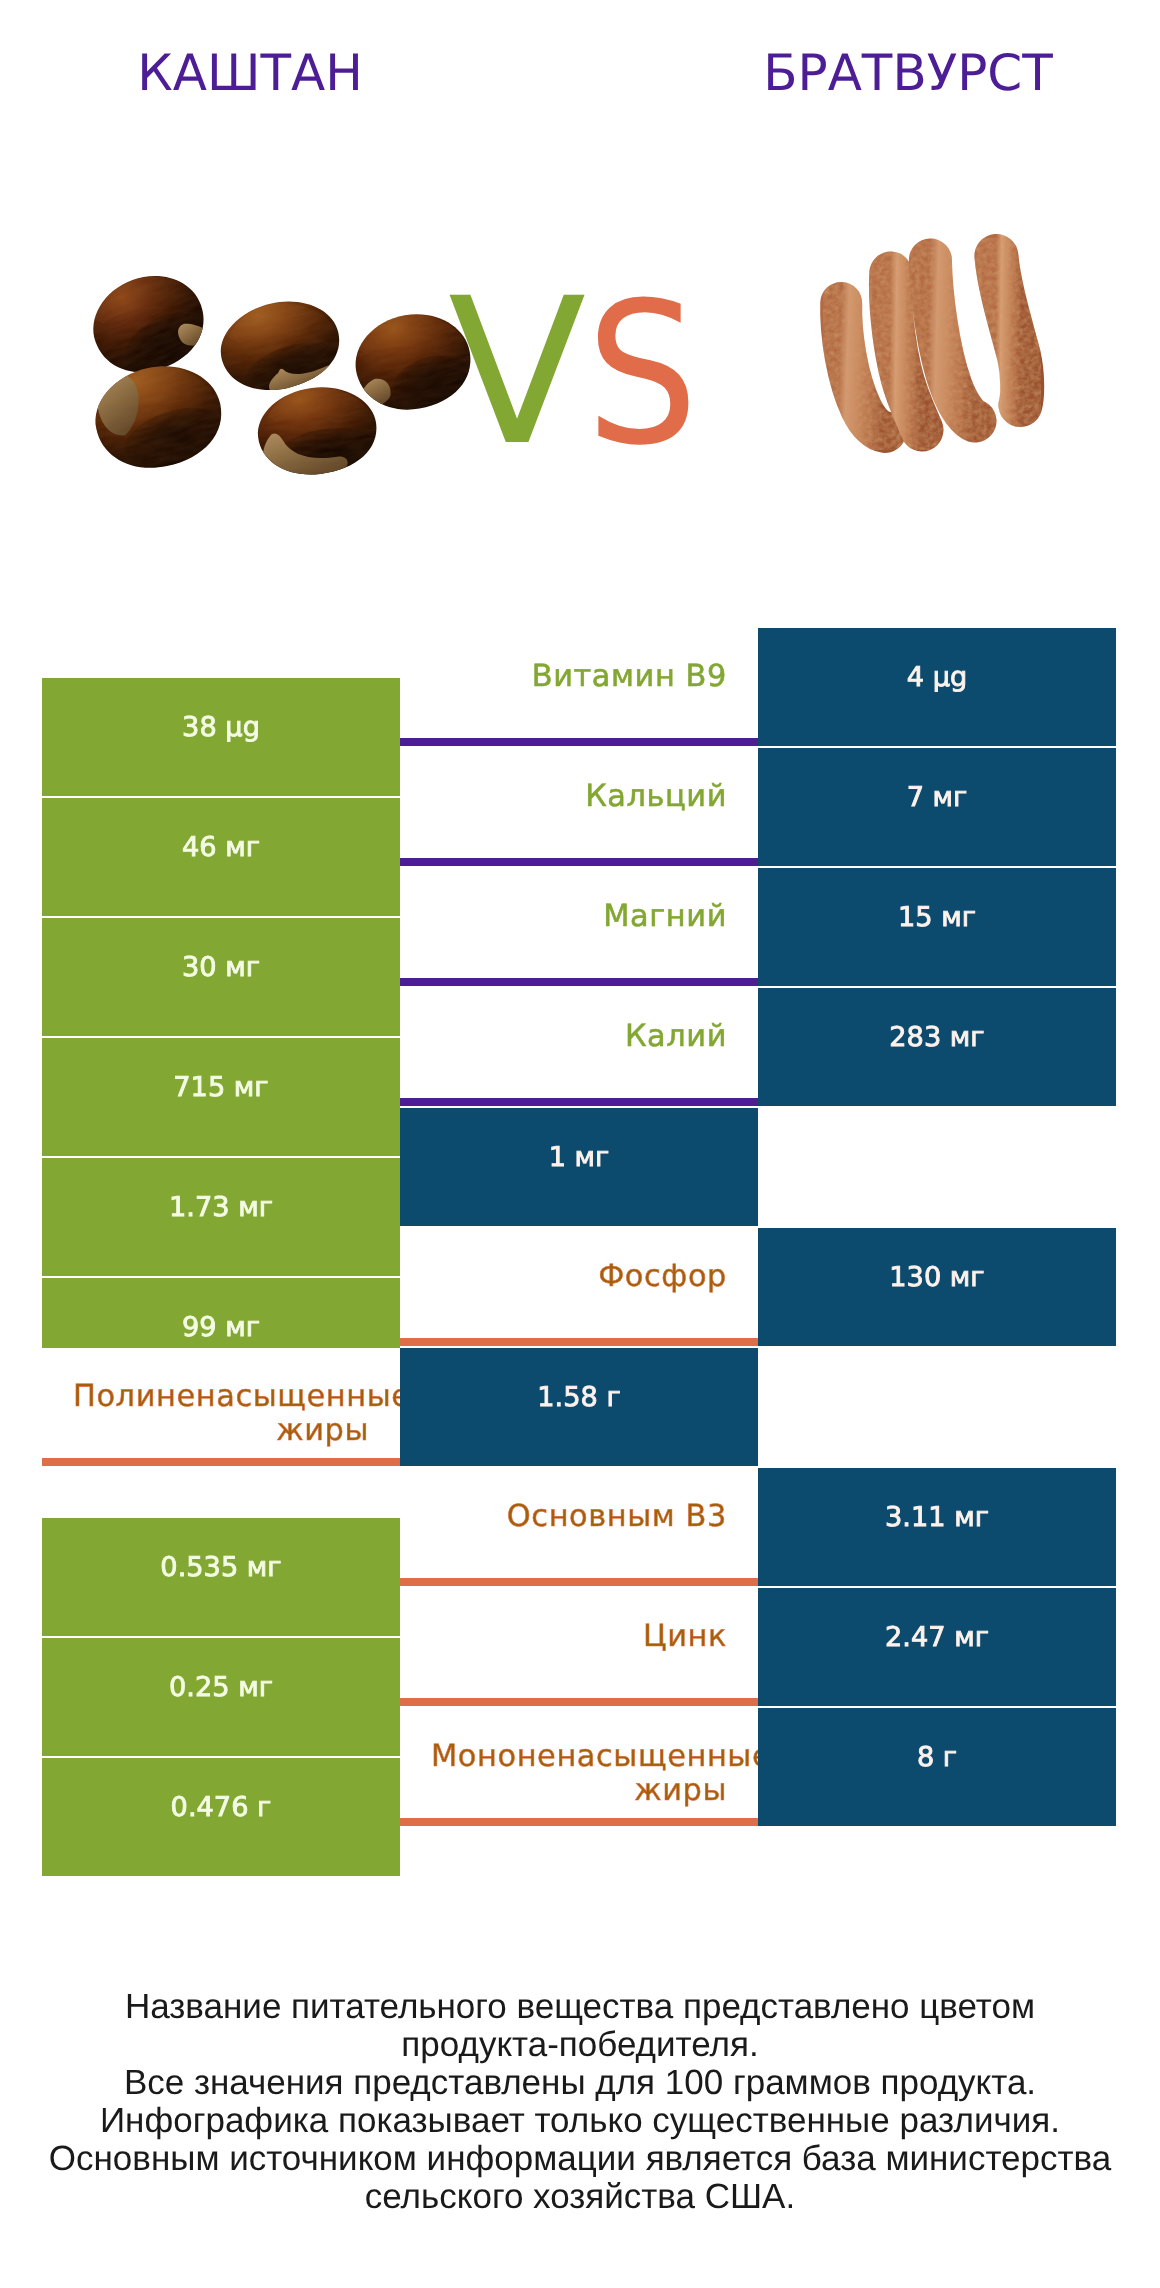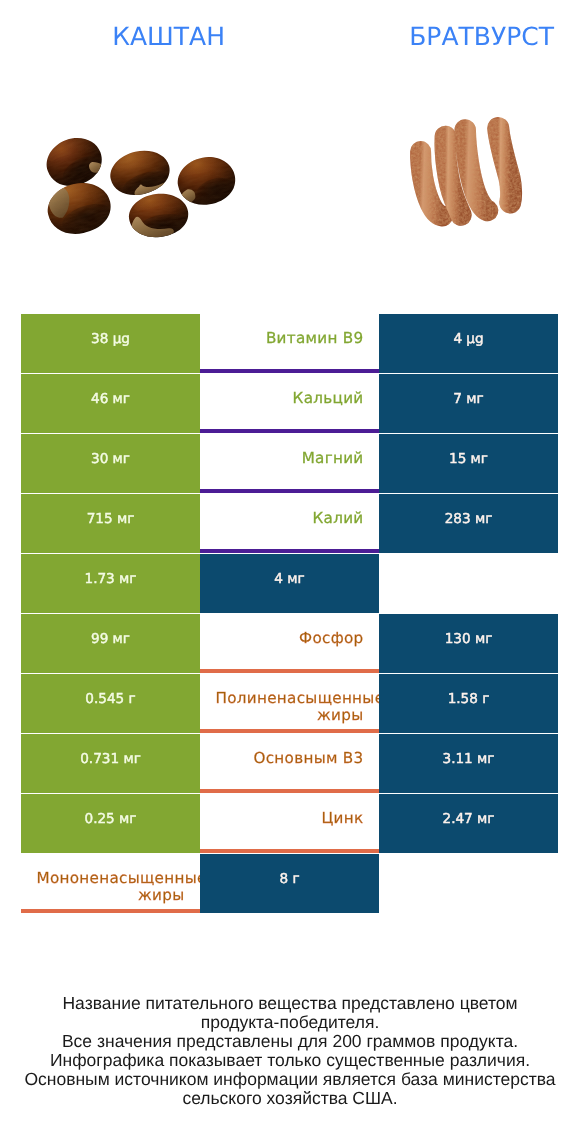--- a/index.html
+++ b/index.html
@@ -8,23 +8,23 @@
     width:580px;height:1144px;background:#fff;overflow:hidden;
     font-family:"Liberation Sans", sans-serif;
     -webkit-font-smoothing:antialiased;
     text-rendering:geometricPrecision;
   }
   .page{position:relative;width:580px;height:1144px;}
 
   
   .title{
     position:absolute;top:23px;font-family:"DejaVu Sans",sans-serif;
-    font-size:25px;font-weight:400;color:#3b82f6;
+    font-size:25px;font-weight:400;color:#4c1d95;
     text-transform:uppercase;
-    white-space:nowrap;line-height:28px;text-align:right;
+    white-space:nowrap;line-height:28px;text-align:center;
   }
   #title-left{left:25px;width:200px;}
   #title-right{left:354px;width:200px;}
 
   
   .hero{position:absolute;}
   #hero-left{left:40px;top:125px;width:200px;height:120px;}
   #hero-right{left:408px;top:105px;width:120px;height:132px;}
 
   .vs{
@@ -38,21 +38,21 @@
   
   .table{position:absolute;left:21px;top:314px;width:537px;}
   .row{display:flex;height:59px;margin-bottom:1px;}
   .cell{
     box-sizing:border-box;width:179px;height:59px;
     display:flex;align-items:flex-start;justify-content:center;
     font-family:"DejaVu Sans", sans-serif;
     font-size:13.6px;font-weight:400;text-align:center;line-height:17px;
     padding-top:17px;overflow:hidden;
   }
-  .cell.left{background:#82a732;color:#f4fbe4;-webkit-text-stroke:0.45px #f4fbe4;}
+  .cell.left{background:#82a732;color:#f4fbe4;margin-top:25px;-webkit-text-stroke:0.45px #f4fbe4;}
   .cell.right{background:#0c4a6e;color:#fdf2ec;-webkit-text-stroke:0.45px #fdf2ec;}
   .cell.mid{background:#fff;border-bottom:4px solid #4c1d95;font-size:15.2px;padding-top:16px;font-weight:400;letter-spacing:0.3px;text-align:right;-webkit-text-stroke:0;}
   .cell.mid.winR{border-bottom-color:#e06c49;}
   .mid .lbl{color:#82a732;display:block;width:148px;flex:0 0 148px;-webkit-text-stroke:0.28px #82a732;}
   .mid.winR .lbl{color:#a16207;-webkit-text-stroke-color:#e06c49;}
 
   
   .footer{
     position:absolute;left:22px;top:974px;width:536px;text-align:center;
     font-size:17.5px;line-height:19px;color:#1a1a1a;font-weight:400;
@@ -205,20 +205,21 @@
         <g filter="url(#grain)" opacity="0.8">
           <path d="M12.6 46.5 C12.2 62 15.5 84 22.5 99 C26 106.5 30.5 110.5 34.5 111" fill="none" stroke="#000" stroke-width="21" stroke-linecap="round"></path>
           <path d="M37.4 31.5 C36.5 48 39.5 76 46 93 C49.5 102.5 52 107.5 53 110" fill="none" stroke="#000" stroke-width="21.5" stroke-linecap="round"></path>
           <path d="M57.2 25 C57.5 42 61 70 67.5 88 C71.5 99 76.5 104.5 79.5 105.5" fill="none" stroke="#000" stroke-width="21.5" stroke-linecap="round"></path>
           <path d="M90.2 23 C91.5 38 97 56 101.5 73 C103.5 82 103.5 93 102.2 97.5" fill="none" stroke="#000" stroke-width="22" stroke-linecap="round"></path>
         </g>
       </g>
     </svg>
   </div>
 
+  <div class="vs"><span class="v">V</span><span class="s">S</span></div>
 
   <div class="table" id="nutrient-table">
       <div class="row">
         <div class="cell left">38 µg</div>
         <div class="cell mid">
           <span class="lbl">Витамин B9</span>
         </div>
         <div class="cell right">4 µg</div>
       </div>
       <div class="row">
@@ -237,57 +238,57 @@
       </div>
       <div class="row">
         <div class="cell left">715 мг</div>
         <div class="cell mid">
           <span class="lbl">Калий</span>
         </div>
         <div class="cell right">283 мг</div>
       </div>
       <div class="row">
         <div class="cell left">1.73 мг</div>
-        <div class="cell right">4 мг</div>
+        <div class="cell right">1 мг</div>
       </div>
       <div class="row">
         <div class="cell left">99 мг</div>
         <div class="cell mid winR">
           <span class="lbl">Фосфор</span>
         </div>
         <div class="cell right">130 мг</div>
       </div>
       <div class="row">
-        <div class="cell left">0.545 г</div>
         <div class="cell mid winR">
           <span class="lbl">Полиненасыщенные жиры</span>
         </div>
         <div class="cell right">1.58 г</div>
       </div>
       <div class="row">
-        <div class="cell left">0.731 мг</div>
+        <div class="cell left">0.535 мг</div>
         <div class="cell mid winR">
           <span class="lbl">Основным B3</span>
         </div>
         <div class="cell right">3.11 мг</div>
       </div>
       <div class="row">
         <div class="cell left">0.25 мг</div>
         <div class="cell mid winR">
           <span class="lbl">Цинк</span>
         </div>
         <div class="cell right">2.47 мг</div>
       </div>
       <div class="row">
+        <div class="cell left">0.476 г</div>
         <div class="cell mid winR">
           <span class="lbl">Мононенасыщенные жиры</span>
         </div>
         <div class="cell right">8 г</div>
       </div>
     </div>
 
   <div class="footer" id="footer">
       <div>Название питательного вещества представлено цветом продукта-победителя.</div>
-      <div>Все значения представлены для 200 граммов продукта.</div>
+      <div>Все значения представлены для 100 граммов продукта.</div>
       <div>Инфографика показывает только существенные различия.</div>
       <div>Основным источником информации является база министерства сельского хозяйства США.</div>
     </div>
 </div>
 
 </body></html>

